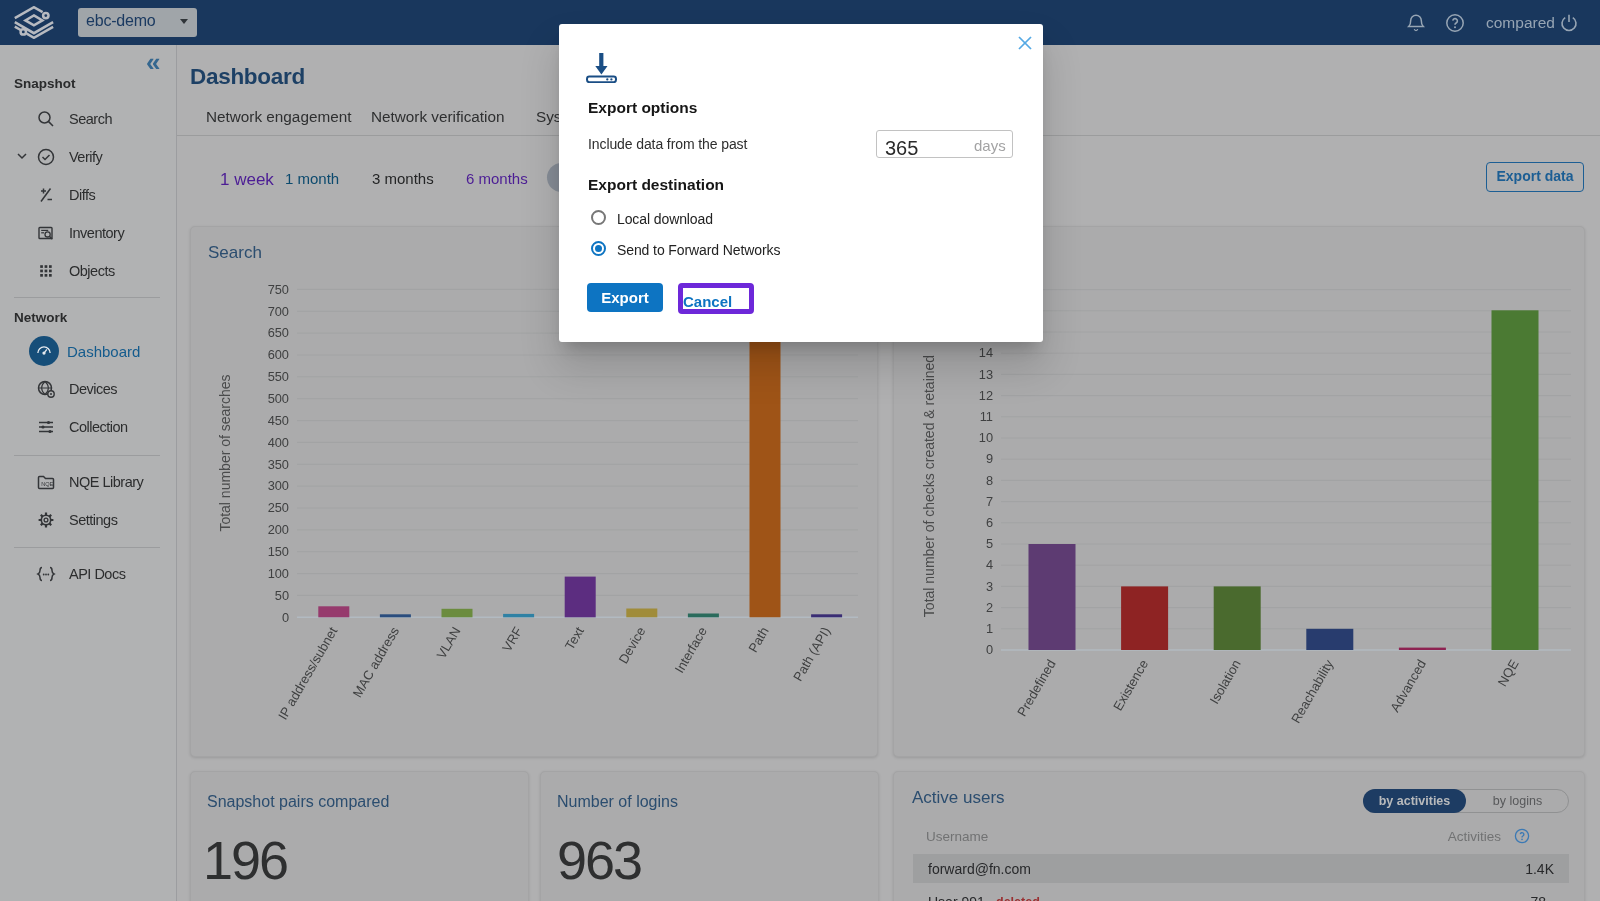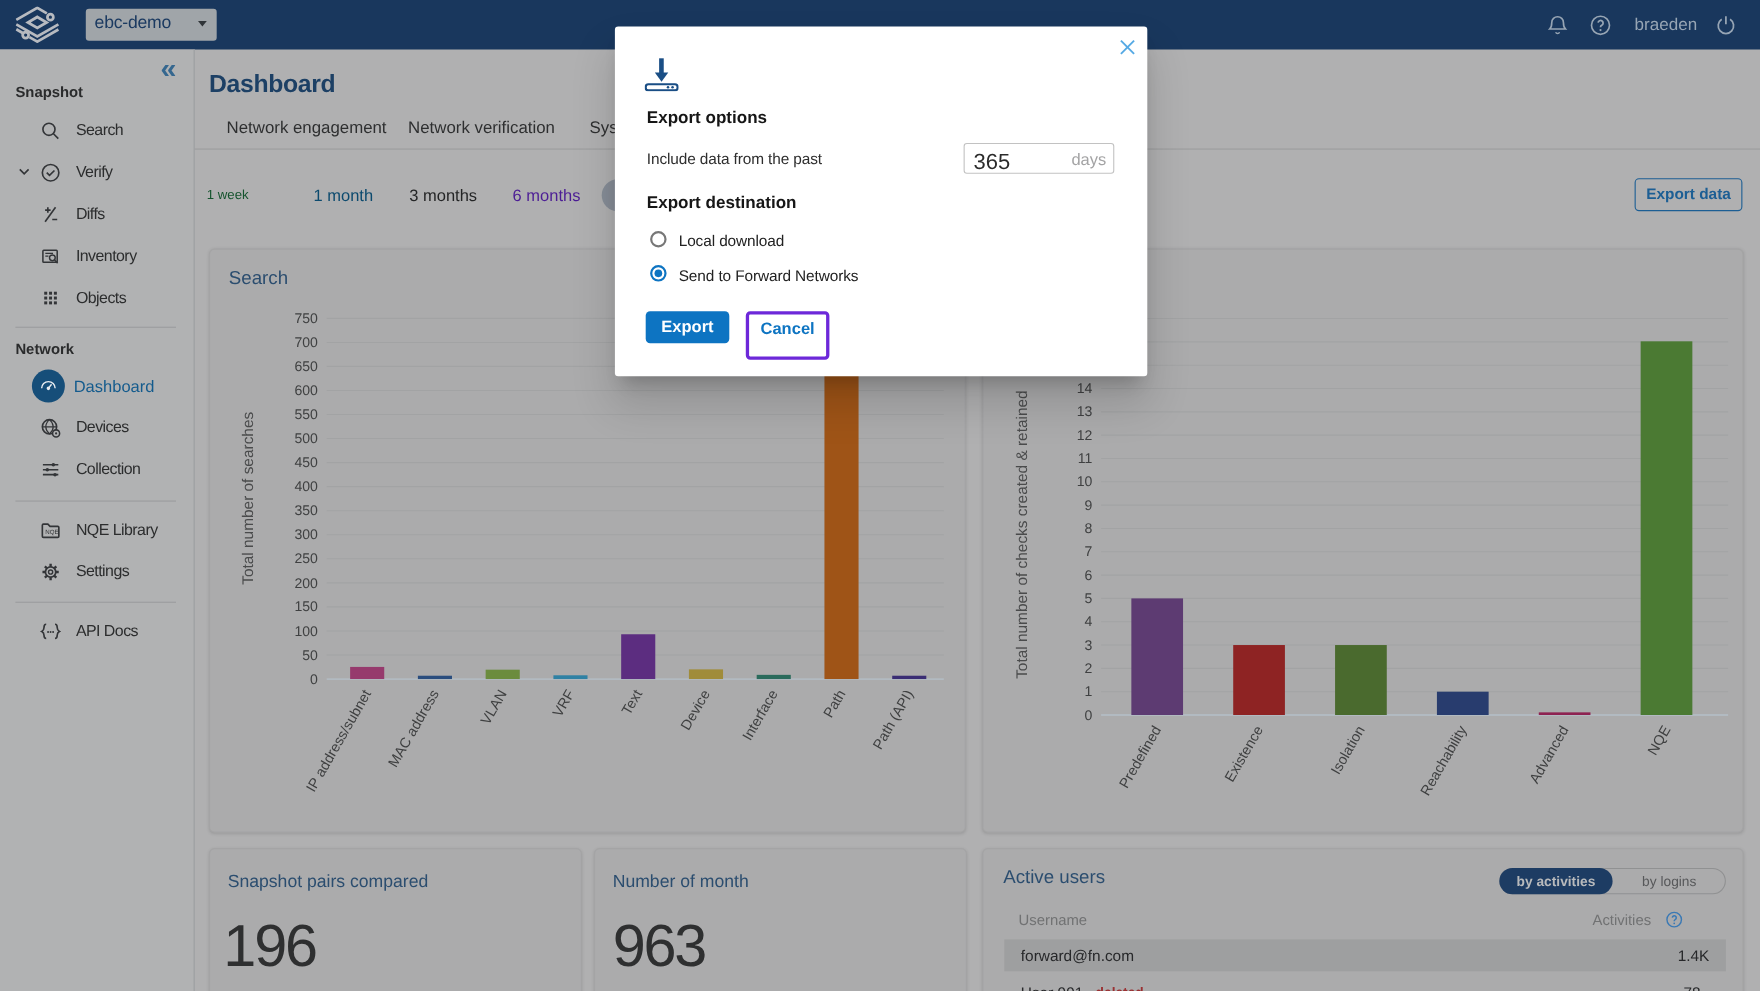--- a/index.html
+++ b/index.html
@@ -32,21 +32,21 @@
     <div class="abs" style="left:180px;top:19px;width:0;height:0;border-left:4.5px solid transparent;border-right:4.5px solid transparent;border-top:5.5px solid #303539"></div>
     <div class="abs" style="left:1407px;top:13px"><svg width="18" height="20" viewBox="0 0 18 20" fill="none" stroke="#97a5b4" stroke-width="1.5">
         <path d="M9 2.2a5.3 5.3 0 0 0-5.3 5.3c0 4.3-1.3 5.3-1.9 5.9h14.4c-.6-.6-1.9-1.6-1.9-5.9A5.3 5.3 0 0 0 9 2.2z"></path>
         <path d="M7.3 16.2a1.75 1.75 0 0 0 3.4 0" stroke-width="1.3"></path>
       </svg></div>
     <div class="abs" style="left:1445px;top:13px"><svg width="20" height="20" viewBox="0 0 20 20" fill="none" stroke="#97a5b4" stroke-width="1.5">
         <circle cx="10" cy="10" r="8.2"></circle>
         <path d="M7.8 7.6a2.3 2.3 0 1 1 3.3 2.4c-.8.4-1.1.9-1.1 1.8" stroke-width="1.6"></path>
         <circle cx="10" cy="14.3" r="1" fill="#97a5b4" stroke="none"></circle>
       </svg></div>
-    <div class="abs" style="left:1486px;top:14px;font-size:15.5px;color:#97a5b4">braeden</div>
+    <div class="abs" style="left:1486px;top:14px;font-size:15.5px;color:#97a5b4">compared</div>
     <div class="abs" style="left:1559px;top:13px"><svg width="20" height="20" viewBox="0 0 20 20" fill="none" stroke="#97a5b4" stroke-width="1.6">
         <path d="M6.2 4.6a7 7 0 1 0 7.6 0"></path>
         <line x1="10" y1="1.8" x2="10" y2="9"></line>
       </svg></div>
     <div class="side">
       <div class="abs" style="left:146px;top:2px;font-size:26px;color:#35678f;font-weight:bold">«</div>
       <div class="shead" style="top:31px">Snapshot</div>
       <div class="sitem" style="top:62px">
         <svg class="sic" width="22" height="22" viewBox="0 0 22 22" fill="none" stroke="#333538" stroke-width="1.5">
           <circle cx="9.5" cy="9.5" r="5.5"></circle>
@@ -158,21 +158,21 @@
           </g>
         </svg>
         <span class="lb">API Docs</span>
       </div>
     </div>
     <div class="abs" style="left:190px;top:64px;font-size:22.5px;font-weight:bold;color:#1d4065;letter-spacing:-0.3px">Dashboard</div>
     <div class="abs" style="left:177px;top:135px;width:1423px;border-top:1px solid #9b9c9d"></div>
     <div class="abs" style="left:206px;top:108px;font-size:15.3px;color:#2e2f30">Network engagement</div>
     <div class="abs" style="left:371px;top:108px;font-size:15.3px;color:#2e2f30">Network verification</div>
     <div class="abs" style="left:536px;top:108px;font-size:15.3px;color:#2e2f30">System health</div>
-    <div class="abs" style="left:188px;top:170px;font-size:12px;color:#14532d">1 week</div>
+    <div class="abs" style="left:220px;top:170px;font-size:17px;color:#4c1d95">1 week</div>
     <div class="abs" style="left:285px;top:170px;font-size:15px;color:#0c4a6e">1 month</div>
     <div class="abs" style="left:372px;top:170px;font-size:15px;color:#242526">3 months</div>
     <div class="abs" style="left:466px;top:170px;font-size:15px;color:#4c1d95">6 months</div>
     <div class="abs" style="left:547px;top:163px;width:80px;height:29px;border-radius:15px;background:#868d97"></div>
     <div class="abs" style="left:1486px;top:162px;width:98px;height:30px;border:1.5px solid #1c5e94;border-radius:4px;color:#1c5e94;font-size:14px;font-weight:bold;text-align:center;line-height:27px">Export data</div>
     <div class="card" style="left:190px;top:226px;width:688px;height:531px">
       <div class="ctitle" style="left:17px;top:16px">Search</div>
       <svg width="688" height="531" style="position:absolute;left:0;top:0">
         <line x1="106" y1="368.4" x2="667" y2="368.4" stroke="#a2a3a4" stroke-width="1"></line>
         <line x1="106" y1="346.6" x2="667" y2="346.6" stroke="#a2a3a4" stroke-width="1"></line>
@@ -276,21 +276,21 @@
         <rect x="597.5" y="83.3" width="47" height="339.7" fill="#4b7a33"></rect>
         <text transform="translate(625.0,436.0) rotate(-60)" text-anchor="end" font-size="13" fill="#3f4041">NQE</text>
         <text transform="translate(40,259) rotate(-90)" text-anchor="middle" font-size="14" fill="#4a4b4c">Total number of checks created &amp; retained</text>
       </svg>
     </div>
     <div class="card" style="left:190px;top:771px;width:339px;height:140px">
       <div class="abs" style="left:16px;top:21px;font-size:16px;color:#2b4d6f">Snapshot pairs compared</div>
       <div class="abs" style="left:12px;top:57px;font-size:54px;color:#2e2f30;letter-spacing:-2px">196</div>
     </div>
     <div class="card" style="left:540px;top:771px;width:339px;height:140px">
-      <div class="abs" style="left:16px;top:21px;font-size:16px;color:#2b4d6f">Number of month</div>
+      <div class="abs" style="left:16px;top:21px;font-size:16px;color:#2b4d6f">Number of logins</div>
       <div class="abs" style="left:16px;top:57px;font-size:54px;color:#2e2f30;letter-spacing:-2px">963</div>
     </div>
     <div class="card" style="left:893px;top:771px;width:692px;height:140px">
       <div class="abs" style="left:18px;top:16px;font-size:17px;color:#2b4d6f">Active users</div>
       <div class="abs" style="left:469px;top:17px;width:206px;height:24px;border:1px solid #909192;border-radius:12px;background:#ababac"></div>
       <div class="abs" style="left:469px;top:17px;width:103px;height:24px;border-radius:12px;background:#1d3c63;color:#b8babc;font-size:12.5px;font-weight:bold;text-align:center;line-height:24px">by activities</div>
       <div class="abs" style="left:572px;top:17px;width:103px;height:24px;color:#57585a;font-size:12.5px;text-align:center;line-height:24px">by logins</div>
       <div class="abs" style="left:32px;top:57px;font-size:13.5px;color:#717273">Username</div>
       <div class="abs" style="left:532px;top:57px;width:75px;font-size:13.5px;color:#717273;text-align:right">Activities</div>
       <svg class="abs" style="left:620px;top:56px" width="16" height="16" viewBox="0 0 16 16" fill="none" stroke="#3b79b4" stroke-width="1.3">
@@ -324,14 +324,14 @@
       <div class="abs" style="left:317px;top:106px;width:137px;height:28px;border:1px solid #c2c2c2;border-radius:3px"></div>
       <div class="abs" style="left:326px;top:113px;font-size:20px;color:#2b2b2b">365</div>
       <div class="abs" style="left:415px;top:113px;font-size:15px;color:#a3a3a4">days</div>
       <div class="abs" style="left:29px;top:152px;font-size:15.5px;font-weight:bold;color:#161616">Export destination</div>
       <div class="abs" style="left:32px;top:186px;width:15px;height:15px;border:2px solid #777;border-radius:50%"></div>
       <div class="abs" style="left:58px;top:187px;font-size:14px;color:#222;letter-spacing:-0.1px">Local download</div>
       <div class="abs" style="left:32px;top:217px;width:15px;height:15px;border:2px solid #0d74c2;border-radius:50%"></div>
       <div class="abs" style="left:36px;top:221px;width:7px;height:7px;border-radius:50%;background:#0d74c2"></div>
       <div class="abs" style="left:58px;top:218px;font-size:14px;color:#222;letter-spacing:-0.1px">Send to Forward Networks</div>
       <div class="abs" style="left:28px;top:259px;width:76px;height:29px;background:#0d74c2;border-radius:4px;color:#fff;font-size:15px;font-weight:bold;text-align:center;line-height:29px">Export</div>
-      <div class="abs" style="left:119px;top:259px;width:76px;height:44px;border:3px solid #6d28d9;border-radius:4px;color:#0d74c2;font-size:15px;font-weight:bold;text-align:center;line-height:27px">Cancel</div>
+      <div class="abs" style="left:119px;top:259px;width:76px;height:31px;border:5px solid #6d28d9;border-radius:4px;color:#0d74c2;font-size:15px;font-weight:bold;line-height:27px">Cancel</div>
     </div>
   </div>
 </body></html>

